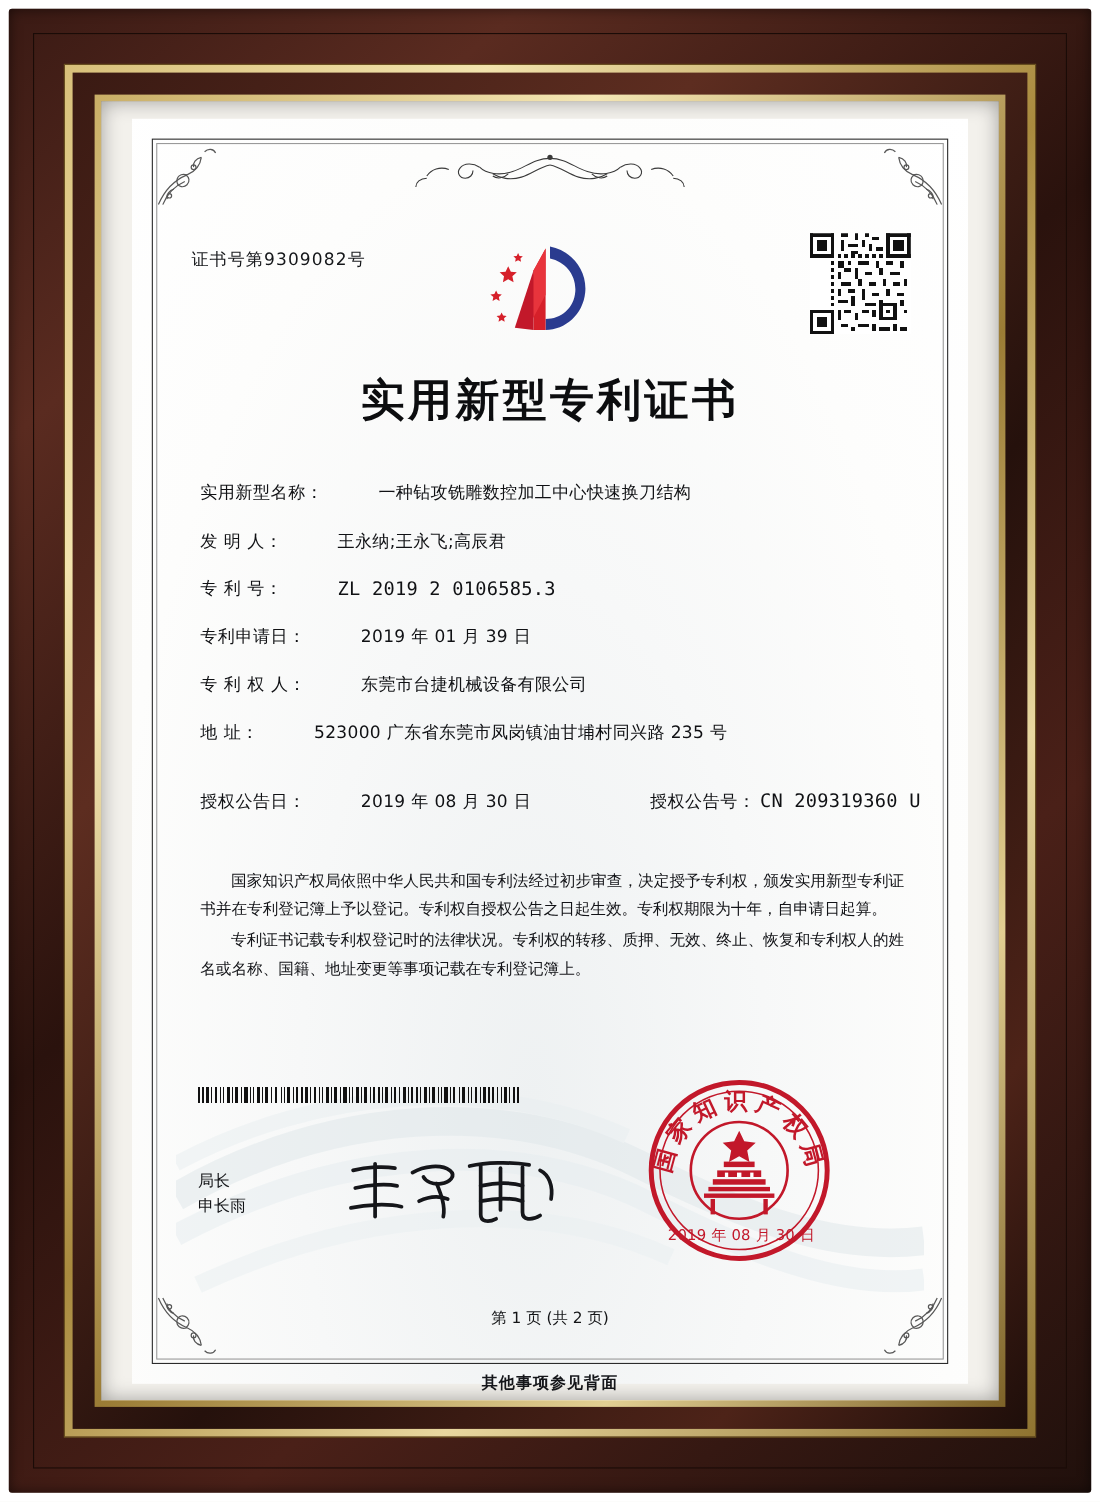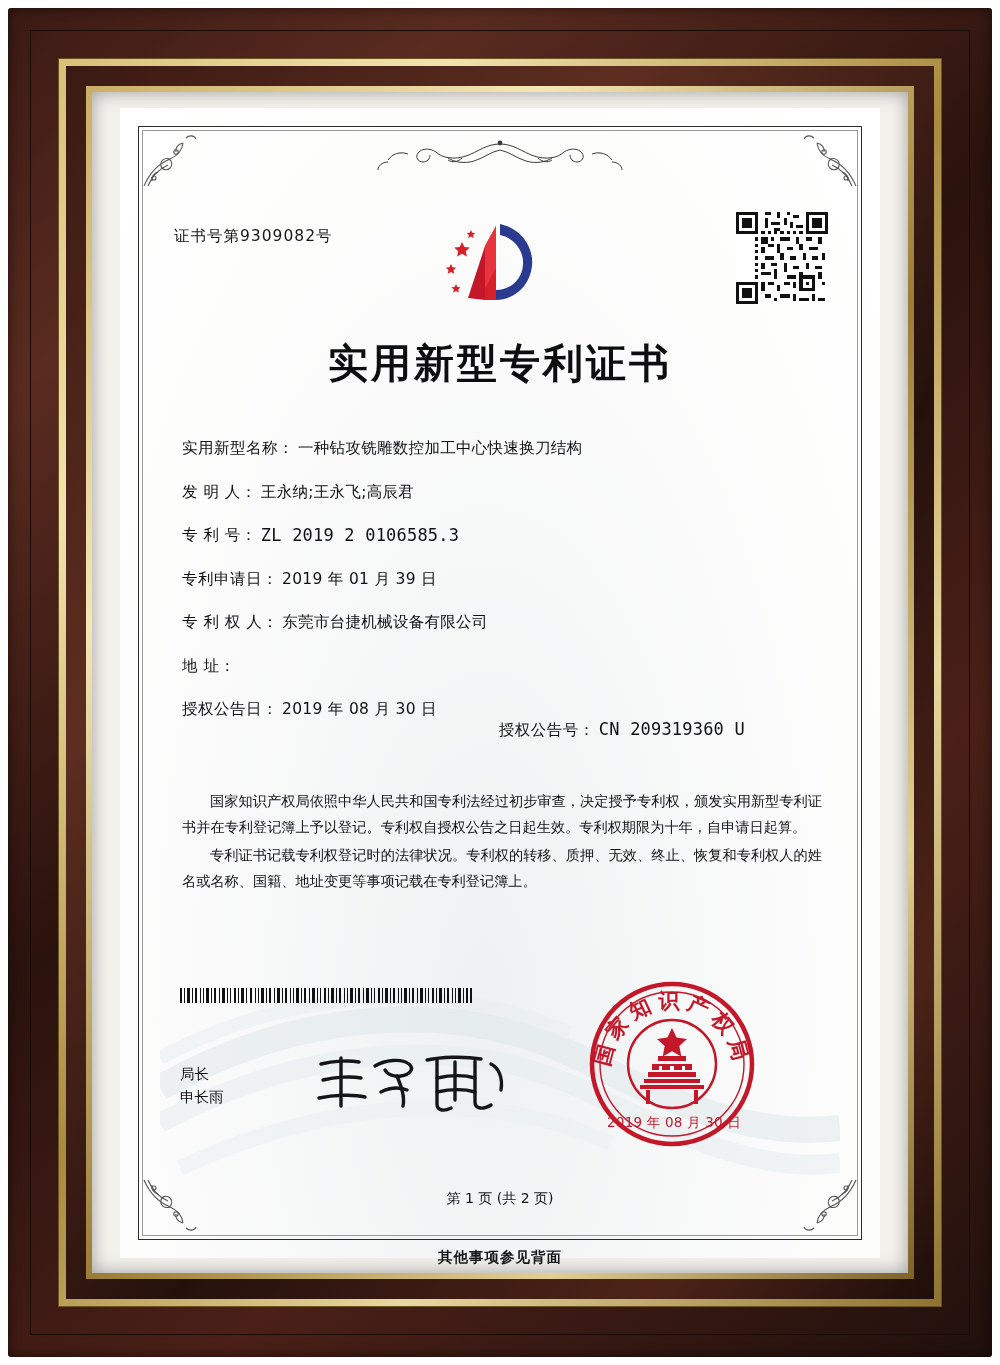--- a/index.html
+++ b/index.html
@@ -146,23 +146,24 @@
   
   .fields {
     position: absolute;
     left: 62px; top: 330px;
     width: 640px;
     font-size: 15.5px;
     color: #101114;
   }
   .frow {
     display: flex;
-    align-items: flex-start;
+    align-items: flex-end;
     margin-bottom: 22.5px;
     white-space: nowrap;
+    gap: 46px;
   }
   .flabel {
     flex: 0 0 auto;
     letter-spacing: 0.5px;
   }
   .fvalue {
     flex: 0 0 auto;
     margin-left: 4px;
     letter-spacing: 0.3px;
   }
@@ -487,20 +488,21 @@
       <span class="fvalue">2019 年 01 月 39 日</span>
     </div>
 
     <div class="frow">
       <span class="flabel">专 利 权 人：</span>
       <span class="fvalue">东莞市台捷机械设备有限公司</span>
     </div>
 
     <div class="frow">
       <span class="flabel">地        址：</span>
+      <span class="fvalue">523000 广东省东莞市凤岗镇油甘埔村同兴路 235 号</span>
     </div>
 
     <div class="frow two">
       <span class="flabel">授权公告日：</span>
       <span class="fvalue">2019 年 08 月 30 日</span>
       <span class="pair2">
         <span class="flabel">授权公告号：</span>
         <span class="fvalue mono">CN 209319360 U</span>
       </span>
     </div>

